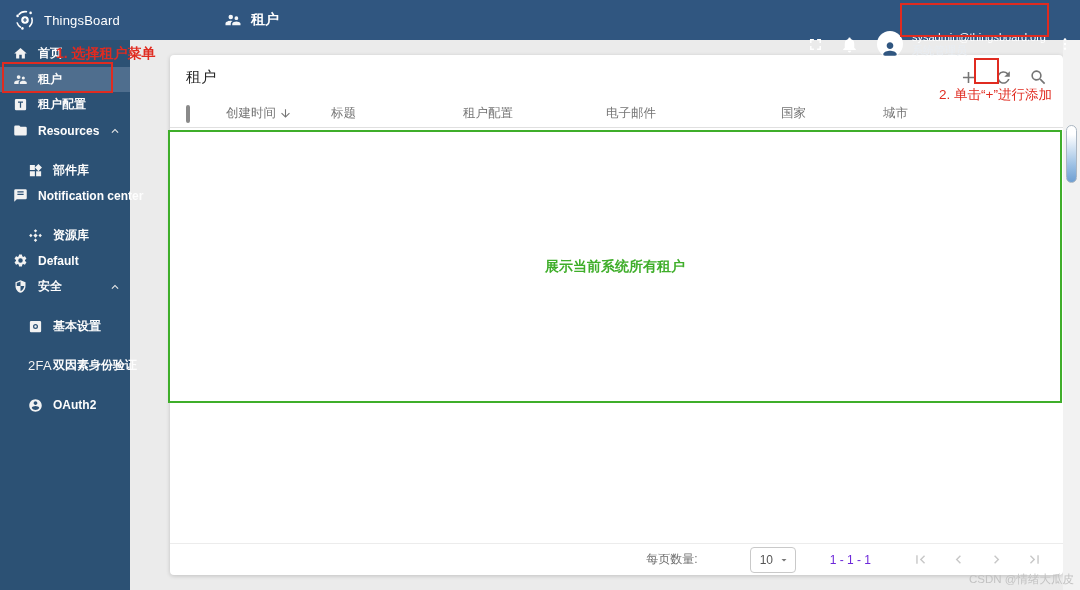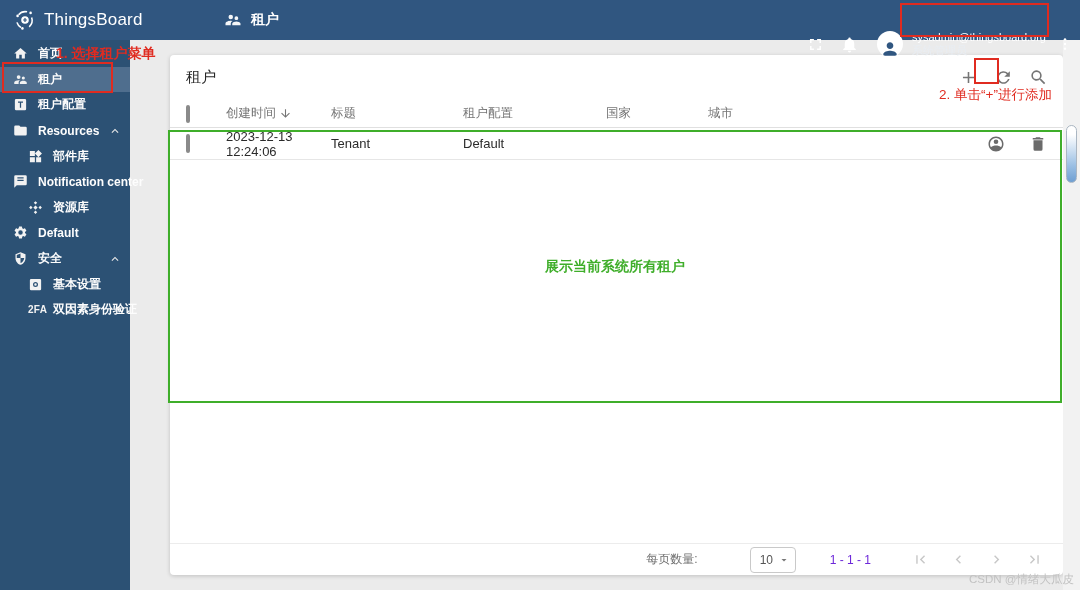--- a/index.html
+++ b/index.html
@@ -11,21 +11,21 @@
   }
   svg { display:block; fill: currentColor; }
 
   
   .topbar {
     position:absolute; top:0; left:0; width:1080px; height:40px;
     background:#305680; color:#fff; display:flex; align-items:center; z-index:5;
   }
   .logo { width:158px; display:flex; align-items:center; gap:7px; padding-left:13px; flex:none; }
   .logo-icon { width:24px; height:24px; color:#fff; }
-  .logo-text { font-size:17px; letter-spacing:.2px; color:#fff; }
+  .logo-text { font-size:13px; letter-spacing:.2px; color:#fff; }
   .topbar-title { display:flex; align-items:center; gap:9px; margin-left:66px; font-size:14px; font-weight:bold; }
   .topbar-title .ticon { width:18px; height:18px; opacity:.95; }
   .topbar-right { margin-left:auto; display:flex; align-items:center; gap:0;margin-top:48px; }
   .tb-iconbtn { width:34px; height:34px; display:flex; align-items:center; justify-content:center; color:#fff; cursor:pointer; }
   .tb-iconbtn svg { width:19px; height:19px; }
   .user-chip { display:flex; align-items:center; gap:9px; padding:0 8px 0 10px; cursor:pointer; }
   .avatar { width:26px; height:26px; border-radius:50%; background:#fff; color:#305680; display:flex; align-items:flex-end; justify-content:center; overflow:hidden; }
   .avatar svg { width:20px; height:20px; margin-bottom:-2px; }
   .user-lines { display:flex; flex-direction:column; line-height:13px; }
   .user-email { font-size:11px; color:#fff; }
@@ -35,25 +35,25 @@
 
   
   .sidebar {
     position:absolute; top:40px; left:0; width:130px; bottom:0;
     background:#2c5174; color:#fff; z-index:4; padding-top:1px;
   }
   .side-item {
     height:25.6px; display:flex; align-items:center; padding-left:13px; padding-right:8px;
     font-size:12px; font-weight:bold; color:#fdfdfd; cursor:pointer; white-space:nowrap;
   }
-  .side-item.child { padding-left:28px; }
+  .side-item.child { padding-left:28px;margin-top:14px; }
   .side-item.selected { background:#4f6e8e; }
   .side-icon { width:15px; height:15px; margin-right:10px; flex:none; color:#f2f2f2; }
   .side-icon svg { width:15px; height:15px; }
-  .side-icon.txt { font-size:10px; font-weight:bold; letter-spacing:.3px; display:flex; align-items:center; }
+  .side-icon.txt { font-size:13px; font-weight:normal; letter-spacing:.3px; display:flex; align-items:center; }
   .chev { margin-left:auto; width:14px; height:14px; color:#e8e8e8; }
 
   
   .card {
     position:absolute; left:170px; top:55px; width:893px; height:520px;
     background:#fff; border-radius:4px; box-shadow:0 1px 4px rgba(0,0,0,.18); z-index:2;
   }
   .card-header { height:45px; display:flex; align-items:center; padding:0 14px 0 16px; }
   .card-title { font-size:15px; color:#262626; letter-spacing:.3px; }
   .card-actions { margin-left:auto; display:flex; align-items:center; gap:13px; color:#757575; }
@@ -262,20 +262,28 @@
         <svg viewBox="0 0 24 24">
           <path d="M19 3H5a2 2 0 0 0-2 2v14a2 2 0 0 0 2 2h14a2 2 0 0 0 2-2V5a2 2 0 0 0-2-2zm-7 13a4 4 0 1 1 4-4 4 4 0 0 1-4 4zm0-6a2 2 0 1 0 2 2 2 2 0 0 0-2-2z"></path>
         </svg>
       </span>
     <span>基本设置</span>
   </div>
   <div class="side-item child">
     <span class="side-icon txt">2FA</span>
     <span>双因素身份验证</span>
   </div>
+  <div class="side-item child">
+    <span class="side-icon">
+        <svg viewBox="0 0 24 24">
+          <path d="M12 2C6.48 2 2 6.48 2 12s4.48 10 10 10 10-4.48 10-10S17.52 2 12 2zm0 3c1.66 0 3 1.34 3 3s-1.34 3-3 3-3-1.34-3-3 1.34-3 3-3zm0 14.2c-2.5 0-4.71-1.28-6-3.22.03-1.99 4-3.08 6-3.08s5.97 1.09 6 3.08c-1.29 1.94-3.5 3.22-6 3.22z"></path>
+        </svg>
+      </span>
+    <span>OAuth2</span>
+  </div>
 </nav>
 
 <main class="card">
   <div class="card-header">
     <span class="card-title">租户</span>
     <span class="card-actions">
       <span class="abtn">
           <svg viewBox="0 0 24 24">
             <path d="M19 13h-6v6h-2v-6H5v-2h6V5h2v6h6z"></path>
           </svg>
@@ -298,46 +306,26 @@
     <span class="col-created">
       <span>创建时间</span>
       <span class="sort-ic">
           <svg viewBox="0 0 24 24">
             <path d="M20 12l-1.41-1.41L13 16.17V4h-2v12.17l-5.58-5.59L4 12l8 8z"></path>
           </svg>
         </span>
     </span>
     <span class="col-title">标题</span>
     <span class="col-profile">租户配置</span>
+    <span class="col-email">电子邮件</span>
     <span class="col-country">国家</span>
     <span class="col-city">城市</span>
     <span class="col-actions"></span>
   </div>
 
-  <div class="trow-base tbody-row">
-    <span class="col-check"><span class="checkbox"></span></span>
-    <span class="col-created">2023-12-13 12:24:06</span>
-    <span class="col-title">Tenant</span>
-    <span class="col-profile">Default</span>
-    <span class="col-email"></span>
-    <span class="col-country"></span>
-    <span class="col-city"></span>
-    <span class="col-actions">
-      <span>
-          <svg viewBox="0 0 24 24">
-            <path d="M12 2C6.48 2 2 6.48 2 12s4.48 10 10 10 10-4.48 10-10S17.52 2 12 2zm0 2a8 8 0 0 1 8 8 7.9 7.9 0 0 1-1.28 4.34C17.63 14.91 14.2 14 12 14s-5.63.91-6.72 2.34A7.9 7.9 0 0 1 4 12a8 8 0 0 1 8-8zm0 1.9A3.1 3.1 0 1 0 15.1 9 3.1 3.1 0 0 0 12 5.9z"></path>
-          </svg>
-        </span>
-      <span>
-          <svg viewBox="0 0 24 24">
-            <path d="M6 19a2 2 0 0 0 2 2h8a2 2 0 0 0 2-2V7H6zM19 4h-3.5l-1-1h-5l-1 1H5v2h14z"></path>
-          </svg>
-        </span>
-    </span>
-  </div>
 
   <div class="paginator">
     <span class="pp-label">每页数量:</span>
     <span class="pp-select">
       <span>10</span>
       <span>
           <svg viewBox="0 0 24 24">
             <path d="M7 10l5 5 5-5z"></path>
           </svg>
         </span>

